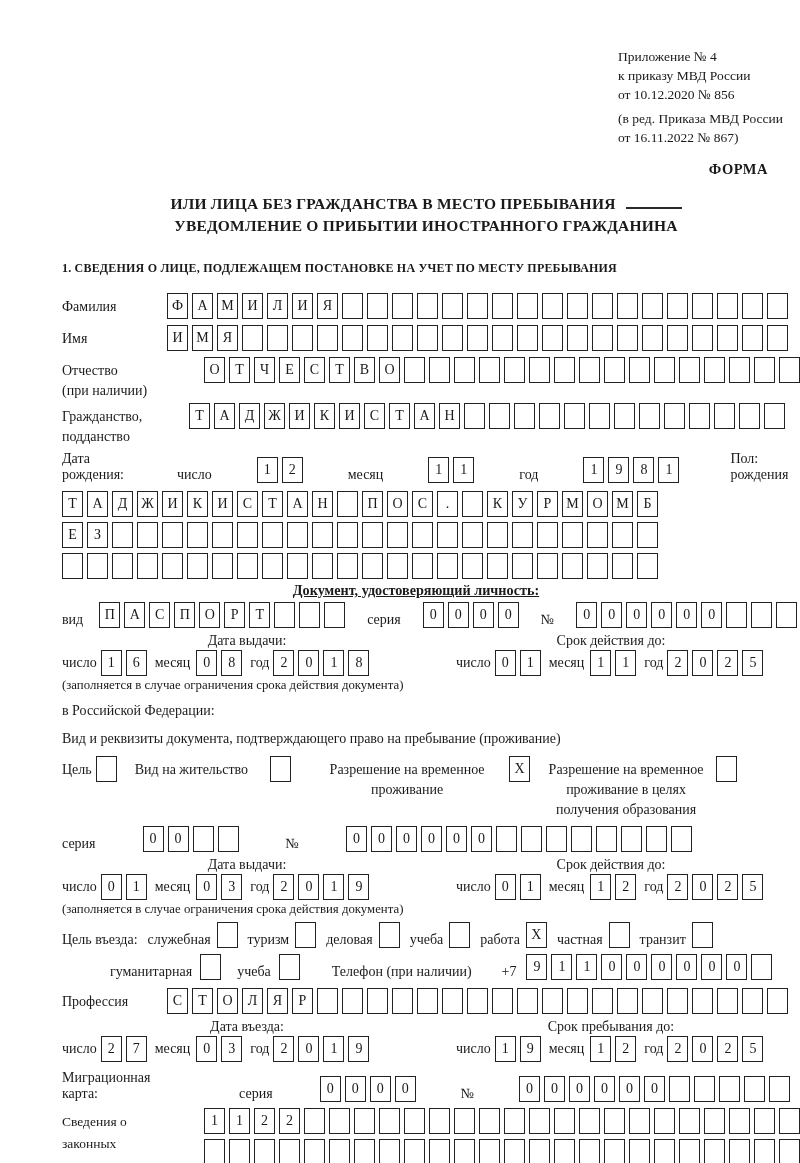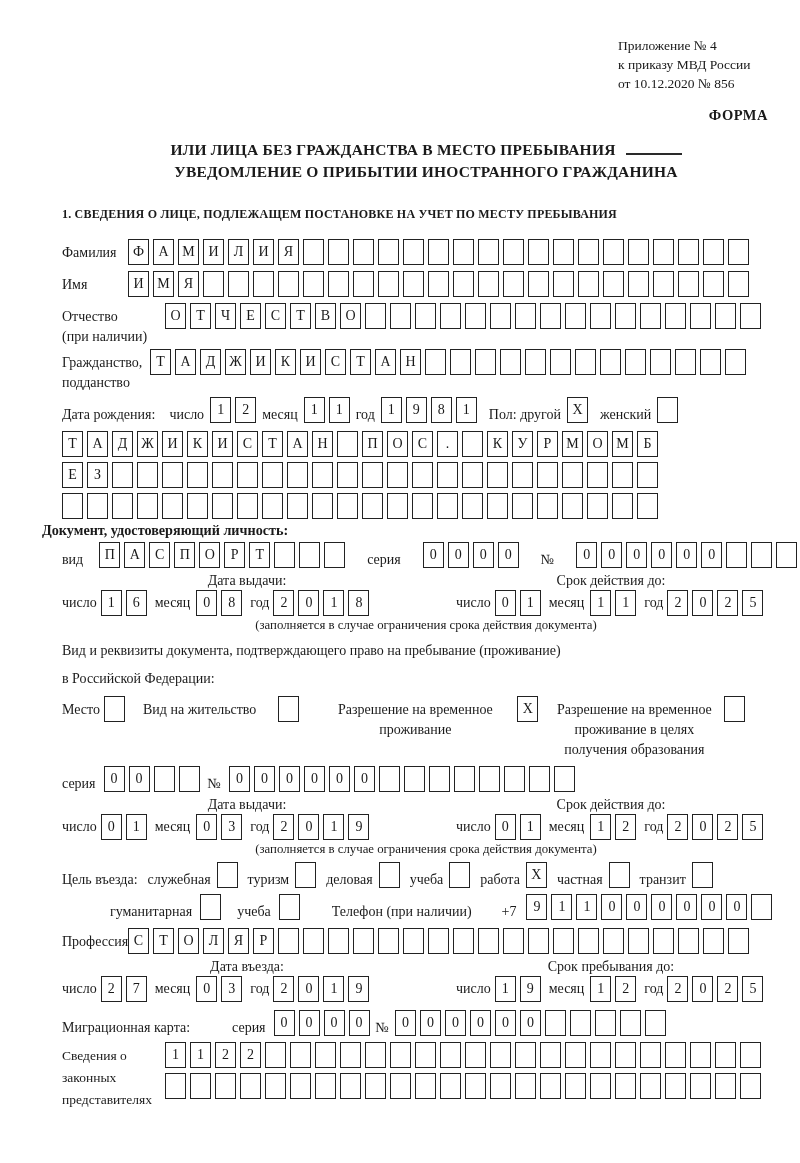--- a/index.html
+++ b/index.html
@@ -4,75 +4,79 @@
 <style>
   * { box-sizing: border-box; margin: 0; padding: 0; }
   html, body { background: #ffffff; }
   body {
     width: 800px; height: 1163px;
     color: #1a1a1a;
     font-family: "Liberation Serif", "DejaVu Serif", serif;
     font-size: 14px;
     overflow: hidden;
   }
-  .page { width: 800px; height: 1163px; padding: 36px 10px 0 62px; }
+  .page { width: 800px; height: 1163px; padding: 47px 10px 0 62px; }
 
   
   .hdr { width: 172px; margin-left: auto; font-size: 13.5px; line-height: 19px; }
   .hdr .rev { margin-top: 5px; }
   .forma { text-align: right; padding-right: 22px; font-weight: bold; font-size: 14.5px; margin-top: 14px; letter-spacing: .5px; }
 
   
   .title { text-align: center; font-weight: bold; font-size: 15.5px; line-height: 22px; margin-top: 15px; letter-spacing: .2px; }
   .uline { display: inline-block; width: 56px; height: 13px; border-bottom: 2.5px solid #2a2a2a; margin-left: 10px; }
   .sec-head { font-weight: bold; font-size: 12px; margin-top: 24px; letter-spacing: .2px; }
 
   .form { margin-top: 17px; }
-  .row { display: flex; align-items: flex-start; }
+  .row { display: flex; align-items: flex-start; gap: 39px; }
   .lbl { font-size: 14px; line-height: 20px; padding-top: 4px; flex-shrink: 0; }
   .lbl2 { font-size: 13.5px; line-height: 22px; padding-top: 3px; flex-shrink: 0; }
   .cells { display: inline-flex; gap: 4px; flex-shrink: 0; }
   .cell {
     display: inline-block; width: 21px; height: 26px;
     border: 1.6px solid #222; background: #fff;
     text-align: center; font-size: 14px; line-height: 23px;
   }
   .vstack { display: flex; flex-direction: column; gap: 5px; }
 
   .w66 { width: 66px; } .w103 { width: 103px; } .w88 { width: 88px; }
 
   .ig { display: flex; align-items: flex-end; }
   .dlbl { margin: 0 6px; }
-  .center-bold { font-weight: bold; font-size: 14.2px; margin: 3px 0 3px -20px; }
+  .center-bold { text-align: center; font-weight: bold; font-size: 14.2px; margin: 3px 0 3px -20px; text-decoration: underline; }
 
   .date-heads { display: flex; margin-top: 5px; }
   .dhl { width: 370px; text-align: center; }
   .dhr { flex: 1; text-align: center; }
   .date-row { display: flex; margin-top: 1px; }
   .dg-left { display: flex; align-items: center; width: 370px; }
   .dg-right { display: flex; align-items: center; margin-left: 24px; }
-  .note { font-size: 12.8px; text-align: center; margin: 2px 0 5px; }
+  .note { font-size: 12.8px; text-align: left; margin: 2px 0 5px; }
 
   .intro { line-height: 26px; margin-top: 2px; }
   .opt-row { display: flex; align-items: flex-start; margin-top: 4px; }
   .opt { display: flex; align-items: flex-start; }
   .opt .lbl { padding-top: 4px; }
   .optc { text-align: center; line-height: 20px; padding-top: 4px; }
 
   .mb2{margin-bottom:2px}.mb4{margin-bottom:4px}.mb6{margin-bottom:6px}.mb8{margin-bottom:8px}
 </style>
 </head>
 <body>
 
 <div class="page">
 
   <div class="hdr">
     <div>Приложение № 4</div>
     <div>к приказу МВД России</div>
     <div>от 10.12.2020 № 856</div>
+    <div class="rev">
+      <div>(в ред. Приказа МВД России</div>
+      <div>от 16.11.2022 № 867)</div>
+    </div>
   </div>
   <div class="forma">ФОРМА</div>
 
   <div class="title">
     <div><span>ИЛИ ЛИЦА БЕЗ ГРАЖДАНСТВА В МЕСТО ПРЕБЫВАНИЯ</span><span class="uline"></span></div>
     <div>УВЕДОМЛЕНИЕ О ПРИБЫТИИ ИНОСТРАННОГО ГРАЖДАНИНА</div>
   </div>
 
   <div class="sec-head">1. СВЕДЕНИЯ О ЛИЦЕ, ПОДЛЕЖАЩЕМ ПОСТАНОВКЕ НА УЧЕТ ПО МЕСТУ ПРЕБЫВАНИЯ</div>
 
@@ -218,21 +222,21 @@
           <span class="cell">1</span>
           <span class="cell">1</span>
         </span>
       <span class="dlbl">год</span>
       <span class="cells">
           <span class="cell">1</span>
           <span class="cell">9</span>
           <span class="cell">8</span>
           <span class="cell">1</span>
         </span>
-      <span class="dlbl" style="margin-left:12px">Пол: другой</span>
+      <span class="dlbl" style="margin-left:12px">Пол: рождения</span>
       <span class="cells">
           <span class="cell">X</span>
         </span>
       <span class="dlbl" style="margin-left:12px">женский</span>
       <span class="cells">
           <span class="cell"></span>
         </span>
     </div>
 
     <div class="row">
@@ -395,26 +399,26 @@
         <span class="cells" style="margin-left:4px">
             <span class="cell">2</span>
             <span class="cell">0</span>
             <span class="cell">2</span>
             <span class="cell">5</span>
           </span>
       </span>
     </div>
     <div class="note">(заполняется в случае ограничения срока действия документа)</div>
 
+    <div class="intro">в Российской Федерации:</div>
     <div class="intro">Вид и реквизиты документа, подтверждающего право на пребывание (проживание)</div>
-    <div class="intro">в Российской Федерации:</div>
 
     <div class="opt-row mb6">
       <span class="opt">
-        <span class="lbl">Место</span>
+        <span class="lbl">Цель</span>
         <span class="cells" style="margin-left:4px">
             <span class="cell"></span>
           </span>
       </span>
       <span class="opt" style="margin-left:18px">
         <span class="lbl">Вид на жительство</span>
         <span class="cells" style="margin-left:22px">
             <span class="cell"></span>
           </span>
       </span>

